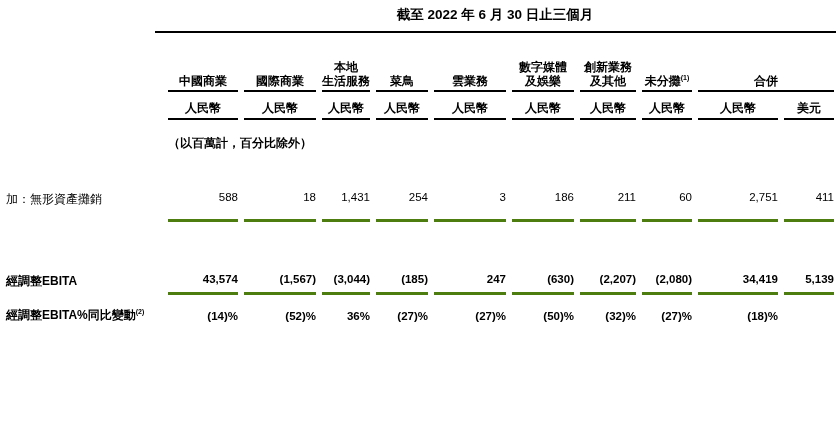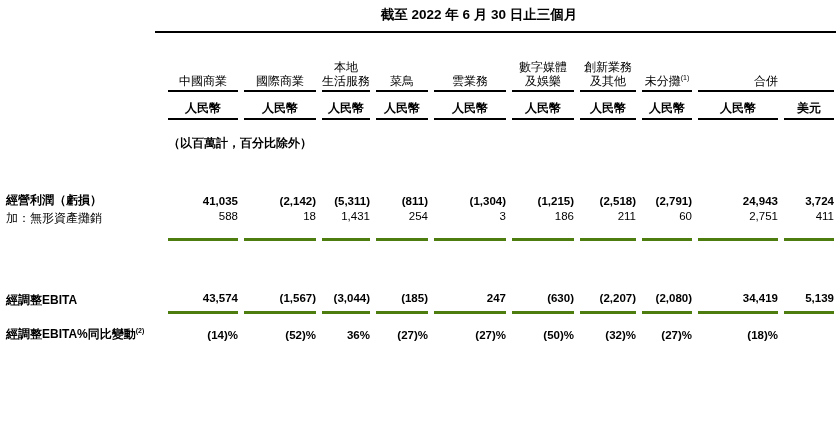--- a/index.html
+++ b/index.html
@@ -1,31 +1,31 @@
 <!DOCTYPE html>
 <html><head>
 <meta charset="utf-8">
 <style>
   * { margin:0; padding:0; box-sizing:border-box; }
   body { background:#fff; font-family:"Liberation Sans", sans-serif; color:#000; }
   .page { position:relative; width:840px; height:444px; background:#ffffff; overflow:hidden; }
 
-  .period-title { position:absolute; top:6px; left:140px; width:678px; text-align:center;
+  .period-title { position:absolute; top:6px; left:156px; width:678px; text-align:center;
                   font-size:13.5px; font-weight:bold; }
   .top-rule { position:absolute; top:31px; left:155px; width:681px; height:2px; background:#000; }
 
   table.seg { position:absolute; top:34px; left:0; width:840px; table-layout:fixed;
               border-collapse:separate; border-spacing:6px 0; font-size:11.5px; }
   col.w-label{width:156px;} col.w1{width:70px;} col.w2{width:72px;} col.w3{width:48px;}
   col.w4{width:52px;} col.w5{width:72px;} col.w6{width:62px;} col.w7{width:56px;}
   col.w8{width:50px;} col.w9{width:80px;} col.w10{width:50px;}
 
   th, td { padding:0; vertical-align:bottom; }
   .num { text-align:right; white-space:nowrap; }
-  tr.col-names th { font-size:12px; font-weight:normal; text-align:center; line-height:1.18;
+  tr.col-names th { font-size:12px; font-weight:bold; text-align:center; line-height:1.18;
                     border-bottom:2px solid #000; padding-bottom:2px; height:58px; }
   tr.col-names th.no-line { border-bottom:none; }
   tr.currency th { font-size:12px; font-weight:bold; text-align:center;
                    border-bottom:2px solid #000; padding-bottom:1px; height:28px; }
   tr.currency th.no-line { border-bottom:none; }
   tr.unit-note td { height:34px; font-weight:bold; font-size:12px;
                     vertical-align:bottom; padding-bottom:2px; }
   th.row-label { text-align:left; font-weight:normal; font-size:12px; white-space:nowrap; }
   th.row-label.strong { font-weight:bold; }
   tr.data { height:19px; }
@@ -106,33 +106,20 @@
       </tr>
     </thead>
 
     <tbody>
 
 
       <tr class="sp-1">
           <td colspan="11"></td>
         </tr>
 
-      <tr class="data bold-values">
-        <th class="row-label strong">經營利潤（虧損）</th>
-        <td class="num">41,035</td>
-        <td class="num">(2,142)</td>
-        <td class="num">(5,311)</td>
-        <td class="num">(811)</td>
-        <td class="num">(1,304)</td>
-        <td class="num">(1,215)</td>
-        <td class="num">(2,518)</td>
-        <td class="num">(2,791)</td>
-        <td class="num">24,943</td>
-        <td class="num">3,724</td>
-      </tr>
 
 
       <tr class="data rule-after pad-amort">
         <th class="row-label">加：無形資產攤銷</th>
         <td class="num">588</td>
         <td class="num">18</td>
         <td class="num">1,431</td>
         <td class="num">254</td>
         <td class="num">3</td>
         <td class="num">186</td>

